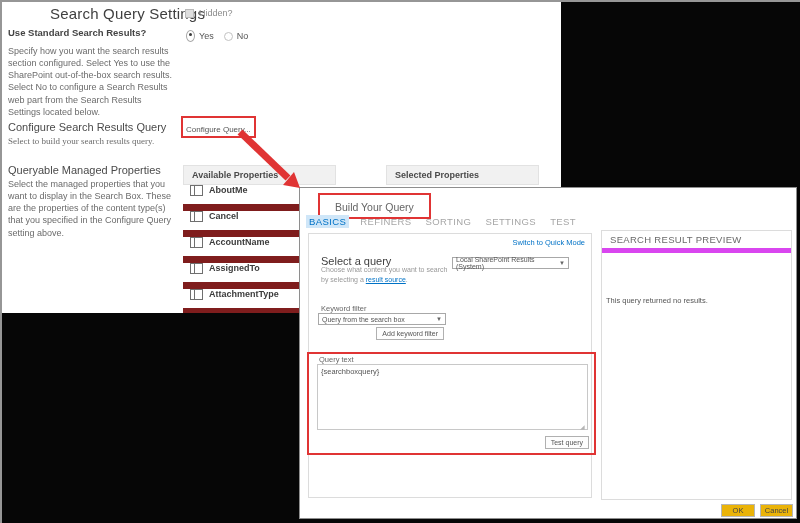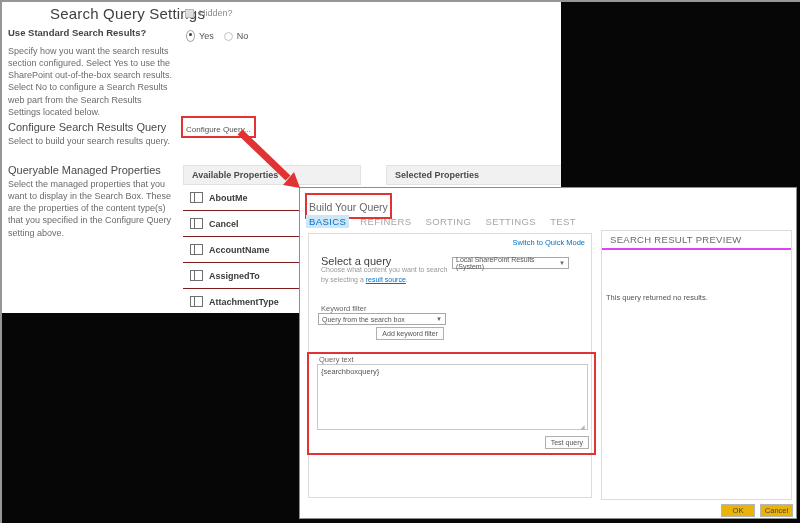--- a/index.html
+++ b/index.html
@@ -16,29 +16,29 @@
   .q-bold     { font-size:9.5px; font-weight:bold; color:#444; }
   .para       { font-size:9px; color:#6b6b6b; line-height:1.35; }
   .ctl-label  { font-size:9px; color:#8a8a8a; }
   .checkbox   { width:9px; height:9px; border:1px solid #b9b9b9; background:#dedede; display:inline-block; }
   .radio      { width:9px; height:9px; border:1px solid #8f8f8f; border-radius:50%; background:#fff; display:inline-block; position:relative; }
   .radio.sel::after { content:""; position:absolute; left:2px; top:2px; width:3px; height:3px; border-radius:50%; background:#3a3a3a; }
   .radio.empty { border-color:#c2c2c2; }
   .red-box { border:2px solid #e03434; background:transparent; }
   .cfg-btn { font-size:8px; color:#555; padding:1px 3px; white-space:nowrap; background:#fff; }
   .tbl-head { background:#f1f1f1; border:1px solid #e2e2e2; font-size:9px; font-weight:bold; color:#4a4a4a;
-              display:flex; align-items:center; padding-left:8px; width:178px; height:20px; }
-  .prop-row { position:absolute; left:181px; width:162px; height:26px; border-bottom:1px solid #7f1d1d;
-              display:flex; align-items:center; gap:6px; padding-left:7px; background:#fff; }
+              display:flex; align-items:center; padding-left:8px; width:153px; height:20px; }
+  .prop-row { position:absolute; left:181px; width:162px; height:26px; border-bottom:7px solid #7f1d1d;
+              display:flex; gap:6px; padding-left:7px; background:#fff; }
   .prop-row span.lbl { font-size:9px; font-weight:bold; color:#3c3c3c; }
 
   
   .dialog { position:absolute; left:297px; top:185px; width:498px; height:332px; background:#fff;
             border:1px solid #8e8e8e; z-index:20; }
-  .bq-box { position:absolute; left:5px; top:5px; border:2px solid #e03434; padding:2px 2px; }
+  .bq-box { position:absolute; left:18px; top:5px; border:2px solid #e03434; padding:2px 15px; }
   .bq-title { font-size:10.5px; color:#666; font-weight:300; white-space:nowrap; }
   .tabs { position:absolute; left:9px; top:28px; display:flex; gap:14px; font-size:9.5px; letter-spacing:.4px; }
   .tab { color:#a6a6a6; cursor:default; }
   .tab.active { color:#0072c6; background:#cfe6f8; padding:1px 3px; margin:-1px -3px; }
   .panel { border:1px solid #dcdcdc; background:#fff; position:absolute; }
   .panel-left { left:8px; top:45px; width:284px; height:265px; }
   .link { color:#0072c6; }
   .switch-link { position:absolute; right:6px; top:4px; font-size:7.5px; }
   .lbl-b { font-size:11px; font-weight:normal; color:#3f3f3f;text-align:right; }
   .tiny  { font-size:7px; color:#999; line-height:1.4; }
@@ -49,21 +49,21 @@
             padding:2px 5px; display:inline-block; white-space:nowrap; }
   .flt-lbl { font-size:7.5px; color:#666; }
   .prop-box  { position:absolute; left:156px; top:107px; width:139px; height:56px; border:2px solid #e03434; }
   .query-box { position:absolute; left:7px;  top:164px; width:289px; height:103px; border:2px solid #e03434; }
   .qta { position:absolute; left:8px; top:10px; width:271px; height:66px; border:1px solid #c8c8c8;
          font-family:"Liberation Sans", sans-serif; font-size:7.5px; color:#555; padding:2px 3px;
          resize:none; overflow:hidden; outline:none; }
   .resize-grip { position:absolute; left:271px; top:69px; font-size:6px; color:#b5b5b5; }
   .panel-preview { left:301px; top:42px; width:191px; height:270px; }
   .prev-head { font-size:9.5px; color:#6a6a6a; letter-spacing:.3px; padding:3px 0 3px 8px;
-               border-bottom:2px solid #d946ef; }
+               border-bottom:5px solid #d946ef; }
   .prev-body { font-size:7.5px; color:#555; padding:3px 4px;margin-top:40px; }
   .btn-dlg { position:absolute; top:316px; height:13px; border:1px solid #b6b6b6; background:#eab308;
              font-size:7.5px; color:#444; text-align:center; line-height:11px; }
   .arrow-svg { position:absolute; left:232px; top:126px; z-index:40; }
 </style>
 </head>
 <body>
 
 <div class="canvas">
 
@@ -81,21 +81,21 @@
     <div class="abs" style="left:184px; top:28px; display:flex; align-items:center; gap:4px;">
       <span class="radio sel"></span>
       <span class="para" style="color:#555;">Yes</span>
       <span class="radio empty" style="margin-left:6px;"></span>
       <span class="para" style="color:#555;text-align:right;">No</span>
     </div>
 
     <div class="abs para" style="left:6px; top:43px; width:165px;">Specify how you want the search results section configured. Select Yes to use the SharePoint out-of-the-box search results. Select No to configure a Search Results web part from the Search Results Settings located below.</div>
 
     <div class="abs section-h" style="left:6px; top:119px;">Configure Search Results Query</div>
-    <div class="abs para" style="left:6px; top:133px;">Select to build your search results query.</div>
+    <div class="abs para" style="left:6px; top:133px;font-family:Liberation Serif, serif;">Select to build your search results query.</div>
 
     <div class="abs red-box" style="left:179px; top:114px;">
       <span class="cfg-btn">Configure Query...</span>
     </div>
 
     <div class="abs section-h" style="left:6px; top:162px;">Queryable Managed Properties</div>
     <div class="abs para" style="left:6px; top:176px; width:170px;">Select the managed properties that you want to display in the Search Box. These are the properties of the content type(s) that you specified in the Configure Query setting above.</div>
 
     <div class="abs tbl-head" style="left:181px; top:163px;">Available Properties</div>
     <div class="abs tbl-head" style="left:384px; top:163px;">Selected Properties</div>

